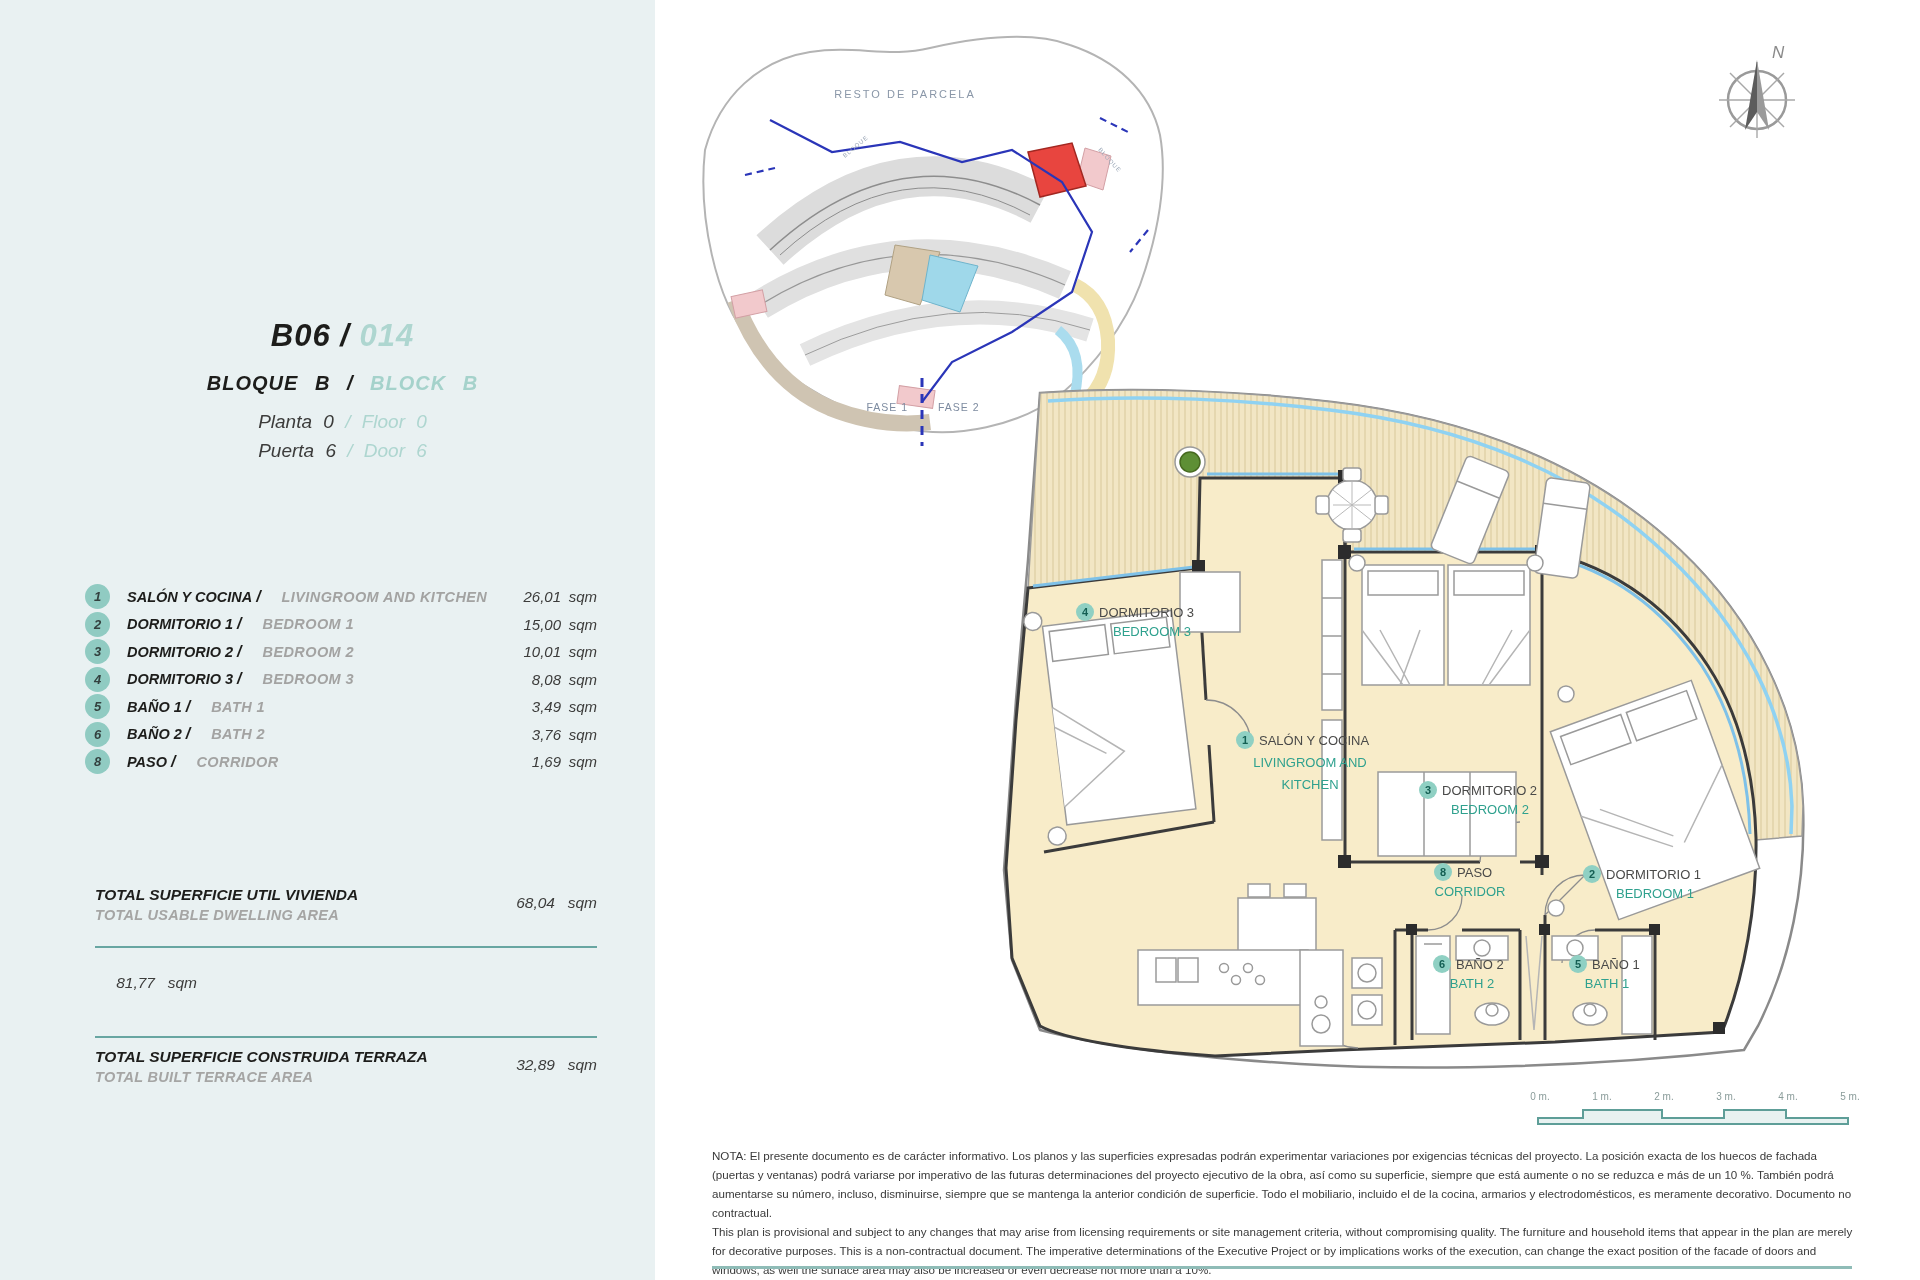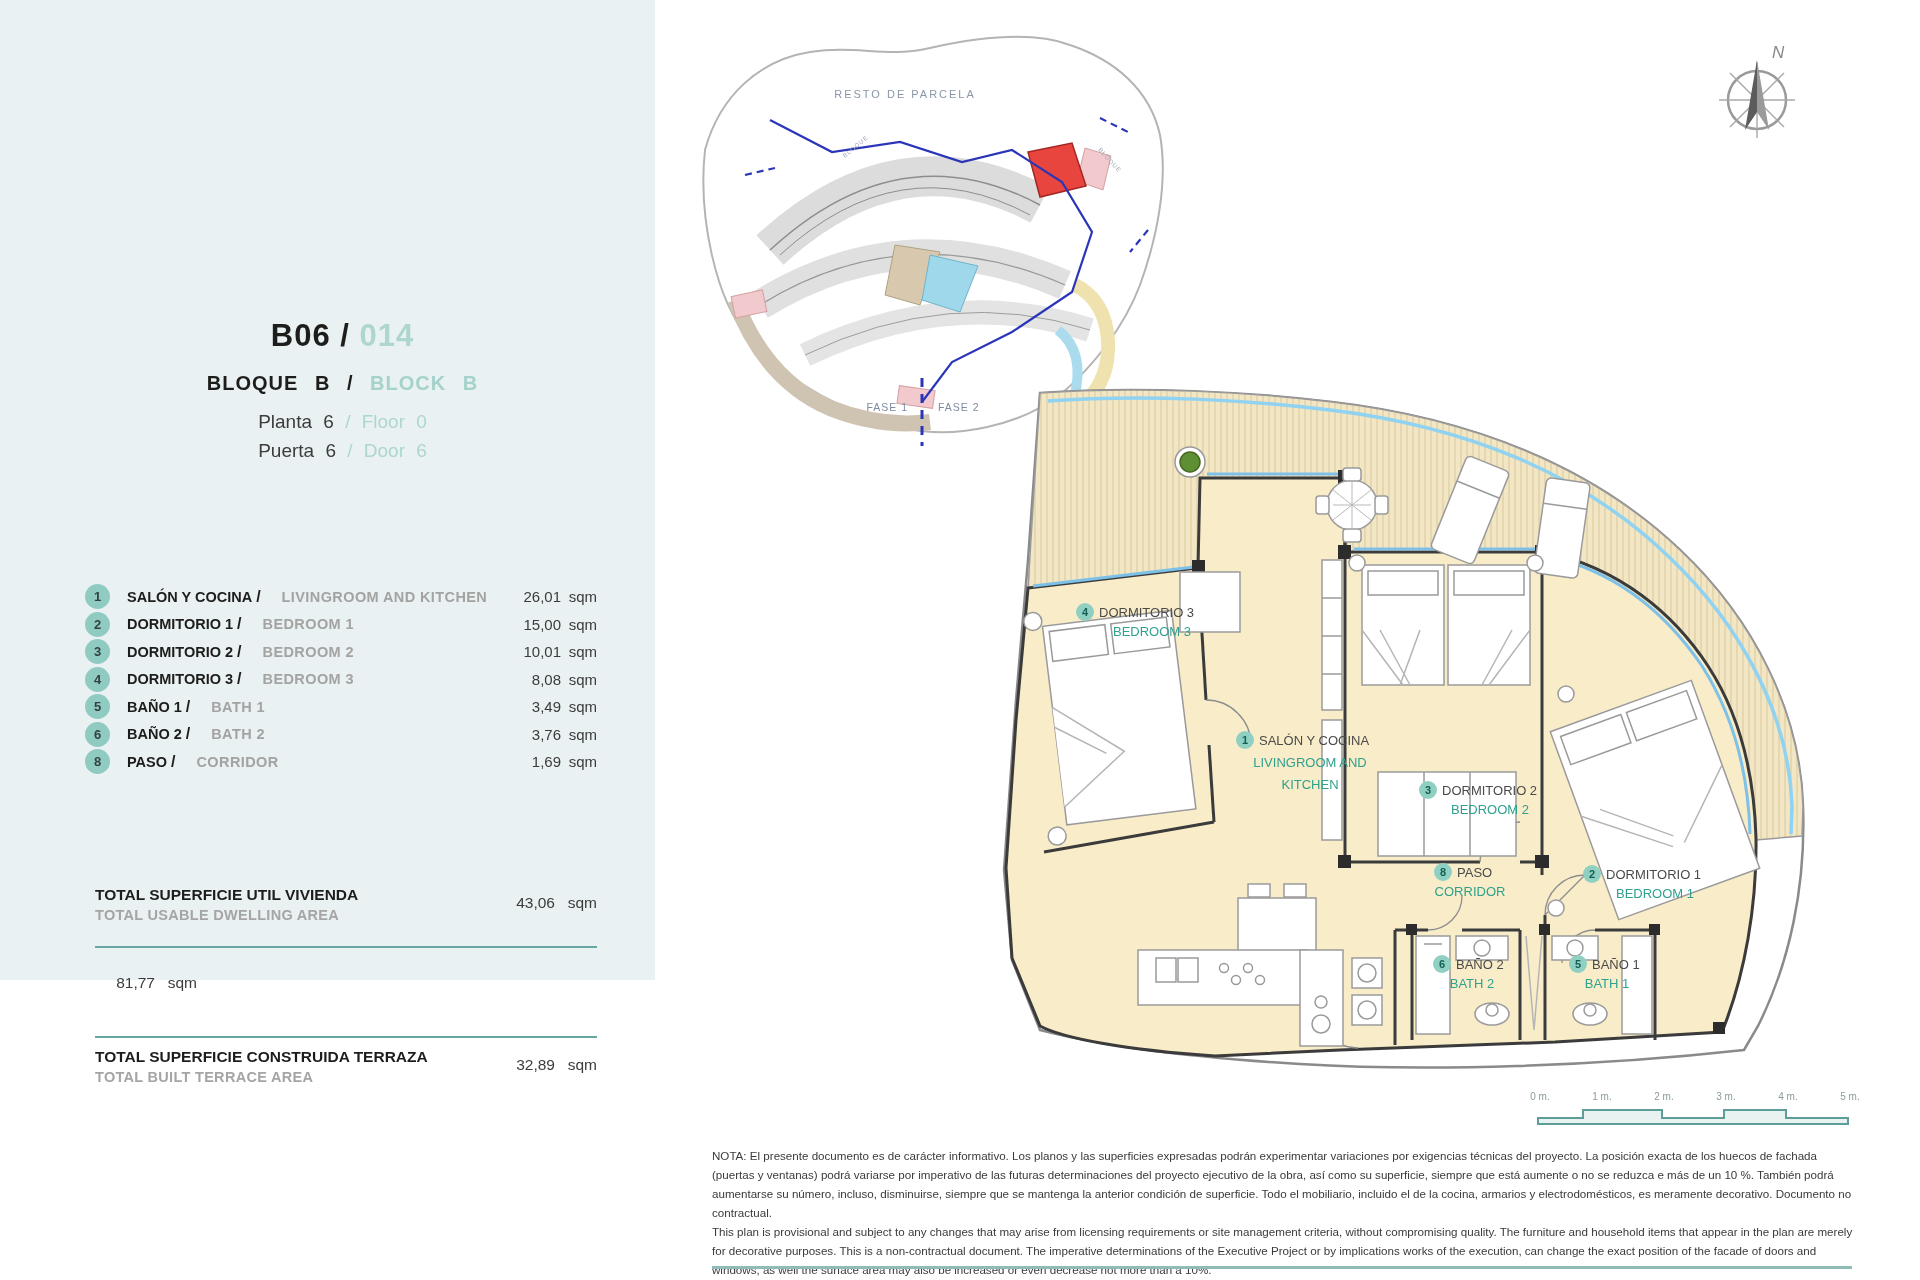--- a/index.html
+++ b/index.html
@@ -1,19 +1,19 @@
 <!DOCTYPE html>
 <html><head>
 <meta charset="utf-8">
 <style>
   html,body{margin:0;padding:0;background:#ffffff;}
   #canvas{position:relative;width:1920px;height:1280px;background:#ffffff;overflow:hidden;
           font-family:"Liberation Sans",sans-serif;color:#1d1d1b;}
   
-  #sidebar{position:absolute;left:0;top:0;width:655px;height:980px;background:#e9f1f2;}
+  #sidebar{position:absolute;left:0;top:0;width:655px;height:1280px;background:#e9f1f2;font-style:italic;}
   .hdr{position:absolute;left:85px;width:515px;text-align:center;}
   .unit-line{top:318px;font-size:31px;font-weight:bold;letter-spacing:1px;}
   .unit-teal{color:#aed6d0;}
   .block-line{top:372px;font-size:20px;font-weight:bold;word-spacing:10px;letter-spacing:1px;}
   .block-teal{color:#a5d2cb;}
   .sub-line{font-size:19px;color:#3c3c3b;word-spacing:6px;}
   .sub-teal{color:#aed6d0;}
   .planta{top:411px;} .puerta{top:440px;}
   #room-list{position:absolute;left:85px;top:583px;width:512px;}
   .room-row{display:flex;align-items:center;height:27.5px;}
@@ -60,21 +60,21 @@
       <span class="unit-teal">014</span>
     </div>
 
     <div class="hdr block-line">
       <span>BLOQUE B</span>
       <span>/</span>
       <span class="block-teal">BLOCK B</span>
     </div>
 
     <div class="hdr sub-line planta">
-      <span>Planta 6</span>
+      <span>Planta 0</span>
       <span class="sub-teal">/</span>
       <span class="sub-teal">Floor 0</span>
     </div>
 
     <div class="hdr sub-line puerta">
       <span>Puerta 6</span>
       <span class="sub-teal">/</span>
       <span class="sub-teal">Door 6</span>
     </div>
 
@@ -135,21 +135,21 @@
         <span class="room-area">1,69</span>
         <span class="room-unit">sqm</span>
       </div>
     </div>
 
     <div class="total-block" style="top:886px;">
       <div class="tot-titles">
         <div class="tot-es">TOTAL SUPERFICIE UTIL VIVIENDA</div>
         <div class="tot-en">TOTAL USABLE DWELLING AREA</div>
       </div>
-      <div class="tot-val">43,06</div>
+      <div class="tot-val">68,04</div>
       <div class="tot-unit">sqm</div>
     </div>
     <div class="tot-rule" style="top:946px;"></div>
 
     <div class="total-block" style="top:966px;">
       <div class="tot-val">81,77</div>
       <div class="tot-unit">sqm</div>
     </div>
     <div class="tot-rule" style="top:1036px;"></div>
 

